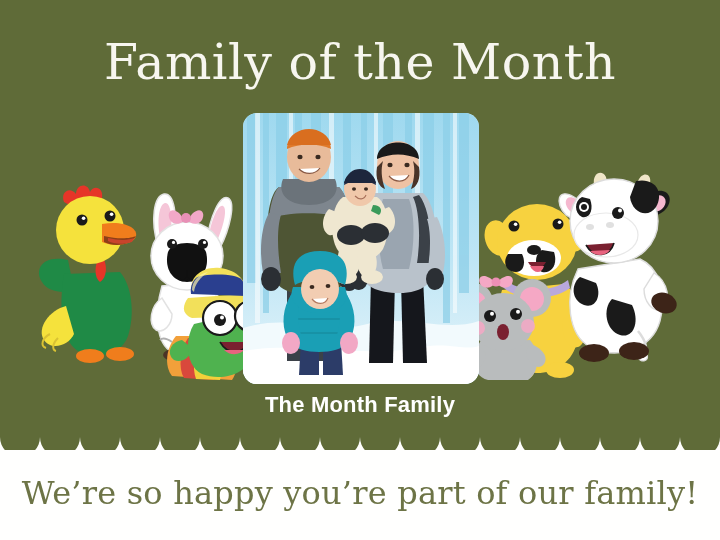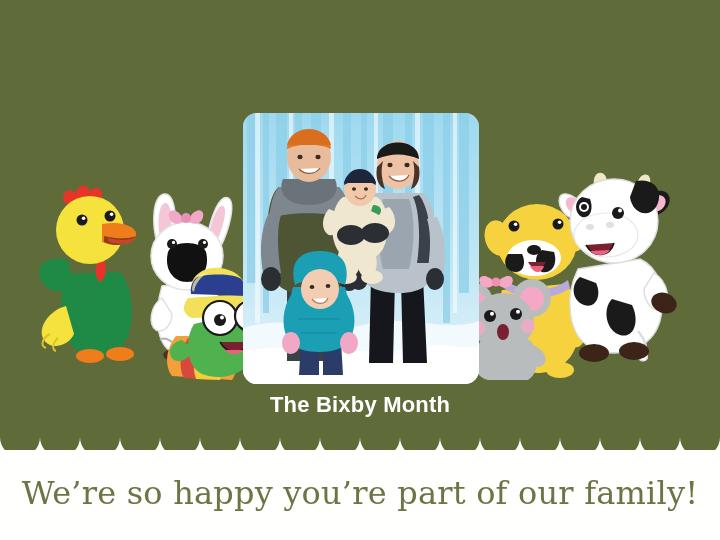--- a/index.html
+++ b/index.html
@@ -118,20 +118,21 @@
     letter-spacing: 0.2px;
   }
 </style>
 </head>
 <body>
 
 <div id="card">
 
   <div id="green-panel">
 
+    <div id="poster-title">Family of the Month</div>
 
     <div class="character" id="char-chicken">
       <svg width="125" height="200" viewBox="0 0 125 200">
 
         <path d="M40 82 C14 76 6 92 14 104 C20 114 36 116 46 112 Z" fill="#1f8a46"></path>
 
         <path d="M36 96 C30 132 34 166 52 174 C70 182 94 176 100 158 C107 136 104 108 92 94 Z" fill="#1f8a46"></path>
 
         <path d="M38 128 C22 132 8 150 16 162 C24 174 42 166 46 156 Z" fill="#f5e23c"></path>
         <path d="M22 156 C14 160 12 168 18 170 M30 160 C24 166 24 172 28 173" stroke="#d9c233" stroke-width="2" fill="none"></path>
@@ -484,21 +485,21 @@
             <ellipse cx="77" cy="176" rx="19" ry="20" fill="#f2cdb2"></ellipse>
             <ellipse cx="69" cy="174" rx="2.4" ry="2" fill="#3a2a20"></ellipse>
             <ellipse cx="85" cy="173" rx="2.4" ry="2" fill="#3a2a20"></ellipse>
             <path d="M69 186 C74 192 82 192 85 185 Z" fill="#ffffff"></path>
             <path d="M69 186 C74 192 82 192 85 185" stroke="#b57a60" stroke-width="1.2" fill="none"></path>
           </g>
         </g>
       </svg>
     </div>
 
-    <div id="family-caption">The Bixby Month</div>
+    <div id="family-caption">The Month Family</div>
 
   </div>
 
   <div id="scallop-divider">
     <svg width="720" height="35" viewBox="0 0 720 35" preserveAspectRatio="none">
       <path id="scallop-path" fill="#fffffe" d="M0 35 L0 12 A 20 20 0 0 0 40 12 A 20 20 0 0 0 80 12 A 20 20 0 0 0 120 12 A 20 20 0 0 0 160 12 A 20 20 0 0 0 200 12 A 20 20 0 0 0 240 12 A 20 20 0 0 0 280 12 A 20 20 0 0 0 320 12 A 20 20 0 0 0 360 12 A 20 20 0 0 0 400 12 A 20 20 0 0 0 440 12 A 20 20 0 0 0 480 12 A 20 20 0 0 0 520 12 A 20 20 0 0 0 560 12 A 20 20 0 0 0 600 12 A 20 20 0 0 0 640 12 A 20 20 0 0 0 680 12 A 20 20 0 0 0 720 12 L720 35 Z"></path>
     </svg>
   </div>
 
   <div id="footer-band"></div>

